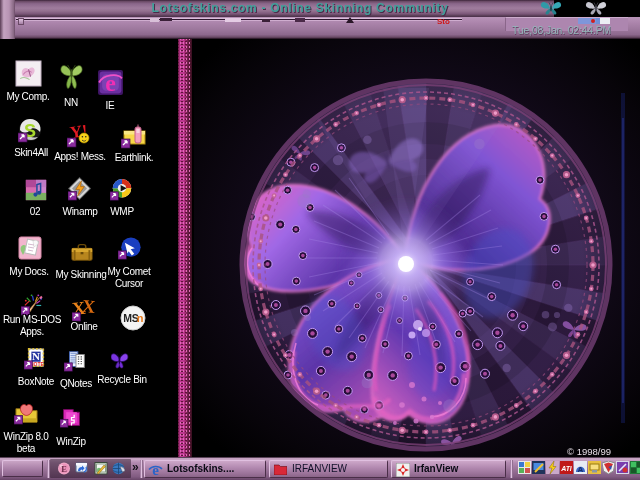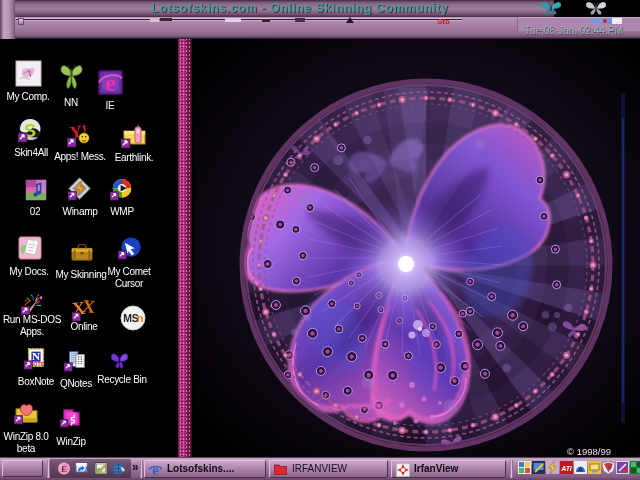--- a/index.html
+++ b/index.html
@@ -7,21 +7,21 @@
   background:linear-gradient(#3a2338 0%, #6a4a66 8%, #8a678a 22%, #9f7c9d 48%, #93708f 65%, #7a5678 82%, #553a52 94%, #4a304a 100%); }
 #titlebar .cap, #toolbar .cap { position:absolute; left:0; top:0; width:15px; height:100%;
   background:linear-gradient(90deg, #5a3c55 0%, #c4a2c0 25%, #b894b4 60%, #8a6a86 90%, #6a4a66 100%); }
 #ttext { position:absolute; left:0; top:1px; width:600px; text-align:center; font-size:12px; font-weight:bold;
   color:#3fa09a; text-shadow:1px 1px 0 #4a2a48; letter-spacing:0.7px; }
 #toolbar { position:absolute; left:0; top:17px; width:640px; height:22px;
   background:linear-gradient(#b893b8 0%, #ab84ab 28%, #9d789d 55%, #8d688d 80%, #6a4a66 92%, #3a2336 97%, #150c15 100%); }
 #groove { position:absolute; left:16px; top:0.5px; width:446px; height:3px; background:#2e1830;
   border-top:1px solid #d9bdd9; border-bottom:1px solid #cfadcf; }
 #knob { position:absolute; left:18px; top:0.5px; width:6px; height:7px; background:linear-gradient(#e0c4e0,#a57fa5); border:1px solid #6a4a66;}
-#clockpanel { position:absolute; right:0; top:0px; width:123px; height:14px; background:#ad86af;
+#clockpanel { position:absolute; right:12px; top:0px; width:123px; height:14px; background:#ad86af;
   border-top:1px solid #cdaccd; border-left:1px solid #8a668a; }
 #clock { position:absolute; right:17px; top:6px; font-size:10.5px; letter-spacing:-0.2px; color:#93b6ba; text-shadow:0.5px 0.5px 0 #5a3a58; }
 #minibar { position:absolute; left:72px; top:0px; width:32px; height:5.5px; background:linear-gradient(90deg,#7e96da 0 55%,#6f8fd8 55% 68%,#eceef4 68%); }
 #minibar i { position:absolute; left:13px; top:1px; width:4px; height:4px; background:#d02020; border-radius:50%; }
 #desktop { position:absolute; left:0; top:39px; width:640px; height:418px; background:#000; overflow:hidden; }
 #strip { position:absolute; left:178px; top:0; width:14px; height:418px;
   background-image: radial-gradient(#e06ab8 0.5px, transparent 1px), radial-gradient(#5a1436 0.5px, transparent 1px),
   linear-gradient(90deg, #6a1c44 0px, #b8338c 2px, #c23b96 5px, #a82c78 7px, #7a2252 9px, #4a162e 12px, #38101f 14px);
   background-size: 3px 4px, 4px 3px, 14px 100%; background-position: 1px 2px, 2px 1px, 0 0; }
 .ilbl { position:absolute; width:120px; text-align:center; font-size:10px; letter-spacing:-0.3px; color:#fff;

